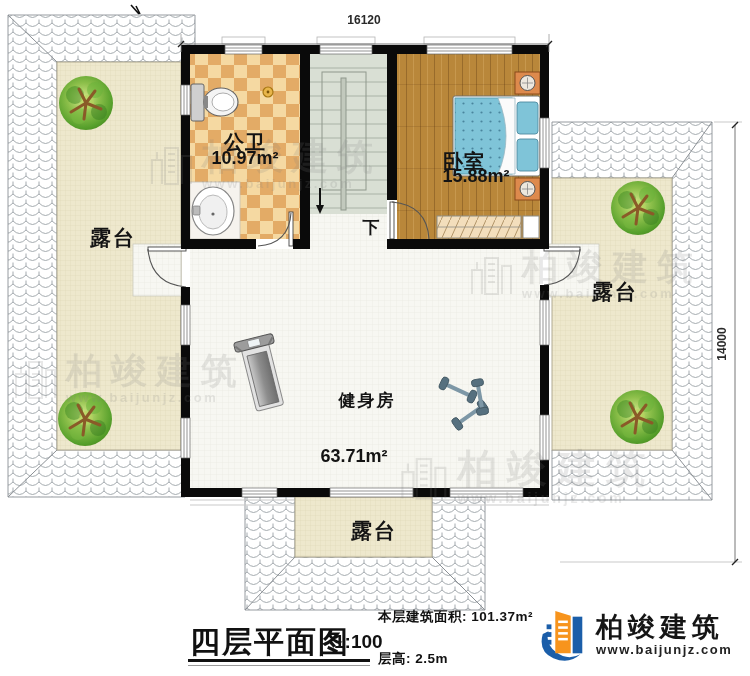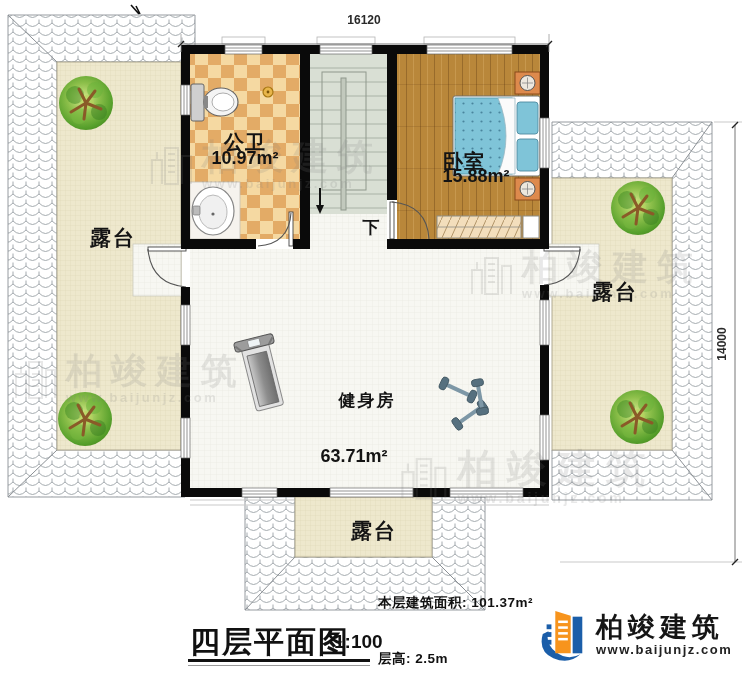--- a/index.html
+++ b/index.html
@@ -20,21 +20,21 @@
   .wm .wm-col{display:flex;flex-direction:column;}
   .wm .wm-text{font-size:36px;font-weight:bold;letter-spacing:9px;line-height:1.05;}
   .wm .wm-url{font-size:13px;font-weight:bold;letter-spacing:2.5px;}
   .wm.big{transform:scale(1.1);transform-origin:left top;}
   
   .tb-title{position:absolute;left:190px;top:622px;font-size:30px;font-weight:bold;color:#111;letter-spacing:2px;}
   .tb-scale{position:absolute;left:334px;top:631px;font-size:19px;font-weight:bold;color:#111;}
   .tb-rule1{position:absolute;left:188px;top:659px;width:182px;height:3px;background:#111;}
   .tb-rule2{position:absolute;left:188px;top:665px;width:182px;height:1px;background:#9a9a9a;}
   .tb-line{position:absolute;left:378px;color:#111;font-size:13.5px;font-weight:bold;letter-spacing:0.5px;}
-  .tb-area{top:594px;text-align:right;}
+  .tb-area{top:608px;text-align:right;}
   .tb-height{top:650px;}
   .logo{position:absolute;left:536px;top:606px;display:flex;align-items:center;gap:6px;}
   .logo-col{display:flex;flex-direction:column;}
   .logo-name{font-size:27px;font-weight:900;color:#151515;letter-spacing:5px;line-height:1.1;}
   .logo-url{font-size:13px;font-weight:bold;color:#222;letter-spacing:1.5px;}
 </style>
 </head>
 <body>
 
 <div id="plan">

